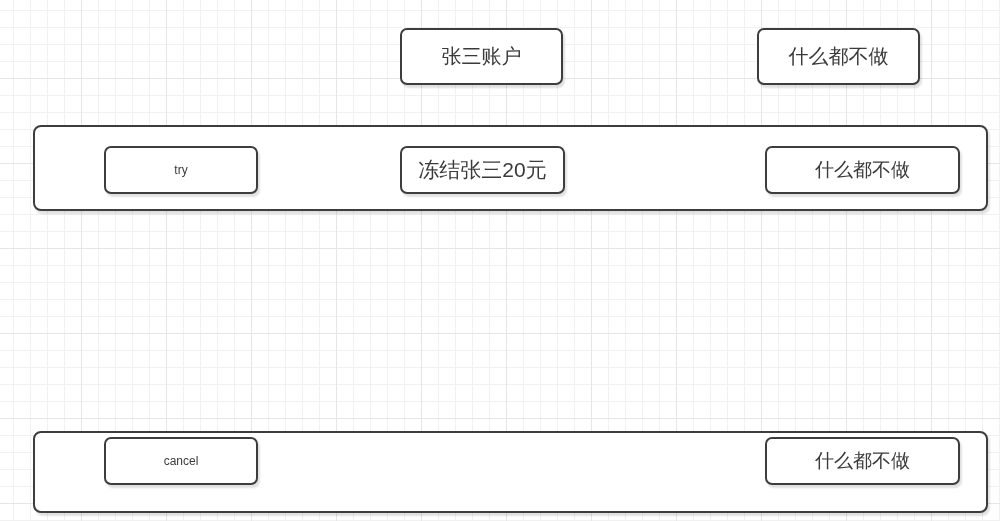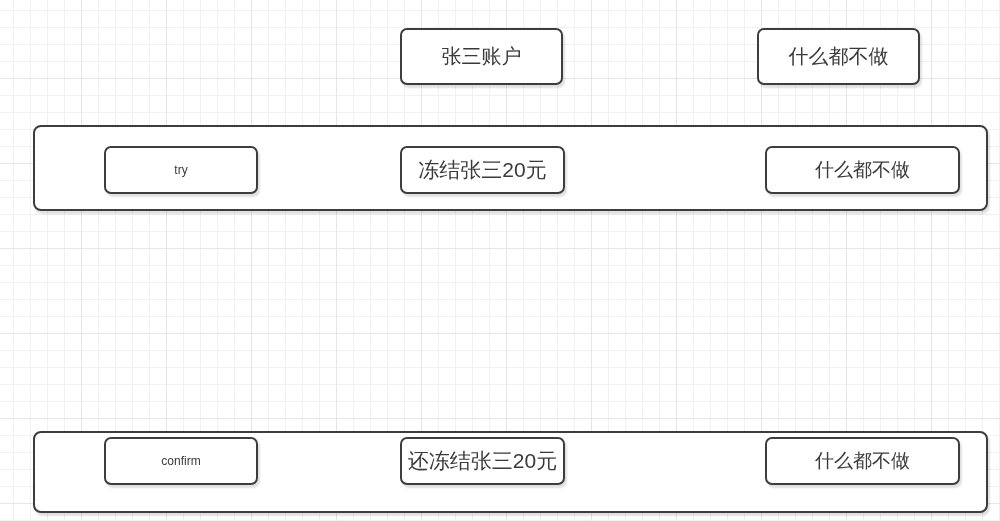--- a/index.html
+++ b/index.html
@@ -81,23 +81,20 @@
       <span>冻结张三20元</span>
     </div>
     <div class="shape node inner pos-right">
       <span>什么都不做</span>
     </div>
   </div>
 
 
   <div class="shape lane lane-cancel">
     <div class="shape node inner pos-action">
-      <span>confirm</span>
-    </div>
-    <div class="shape node inner pos-mid">
-      <span>还冻结张三20元</span>
+      <span>cancel</span>
     </div>
     <div class="shape node inner pos-right">
       <span>什么都不做</span>
     </div>
   </div>
 
 </div>
 
 </body></html>

